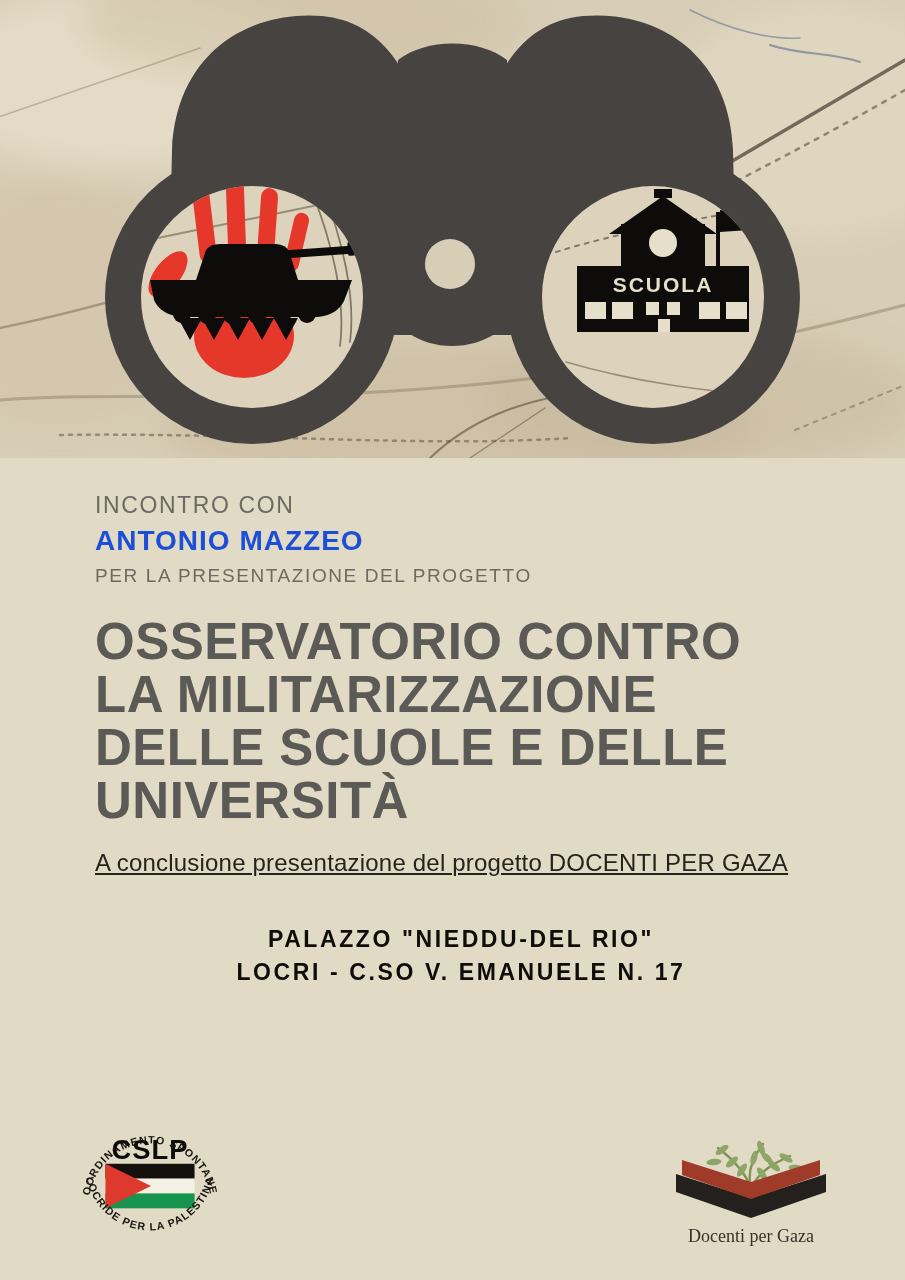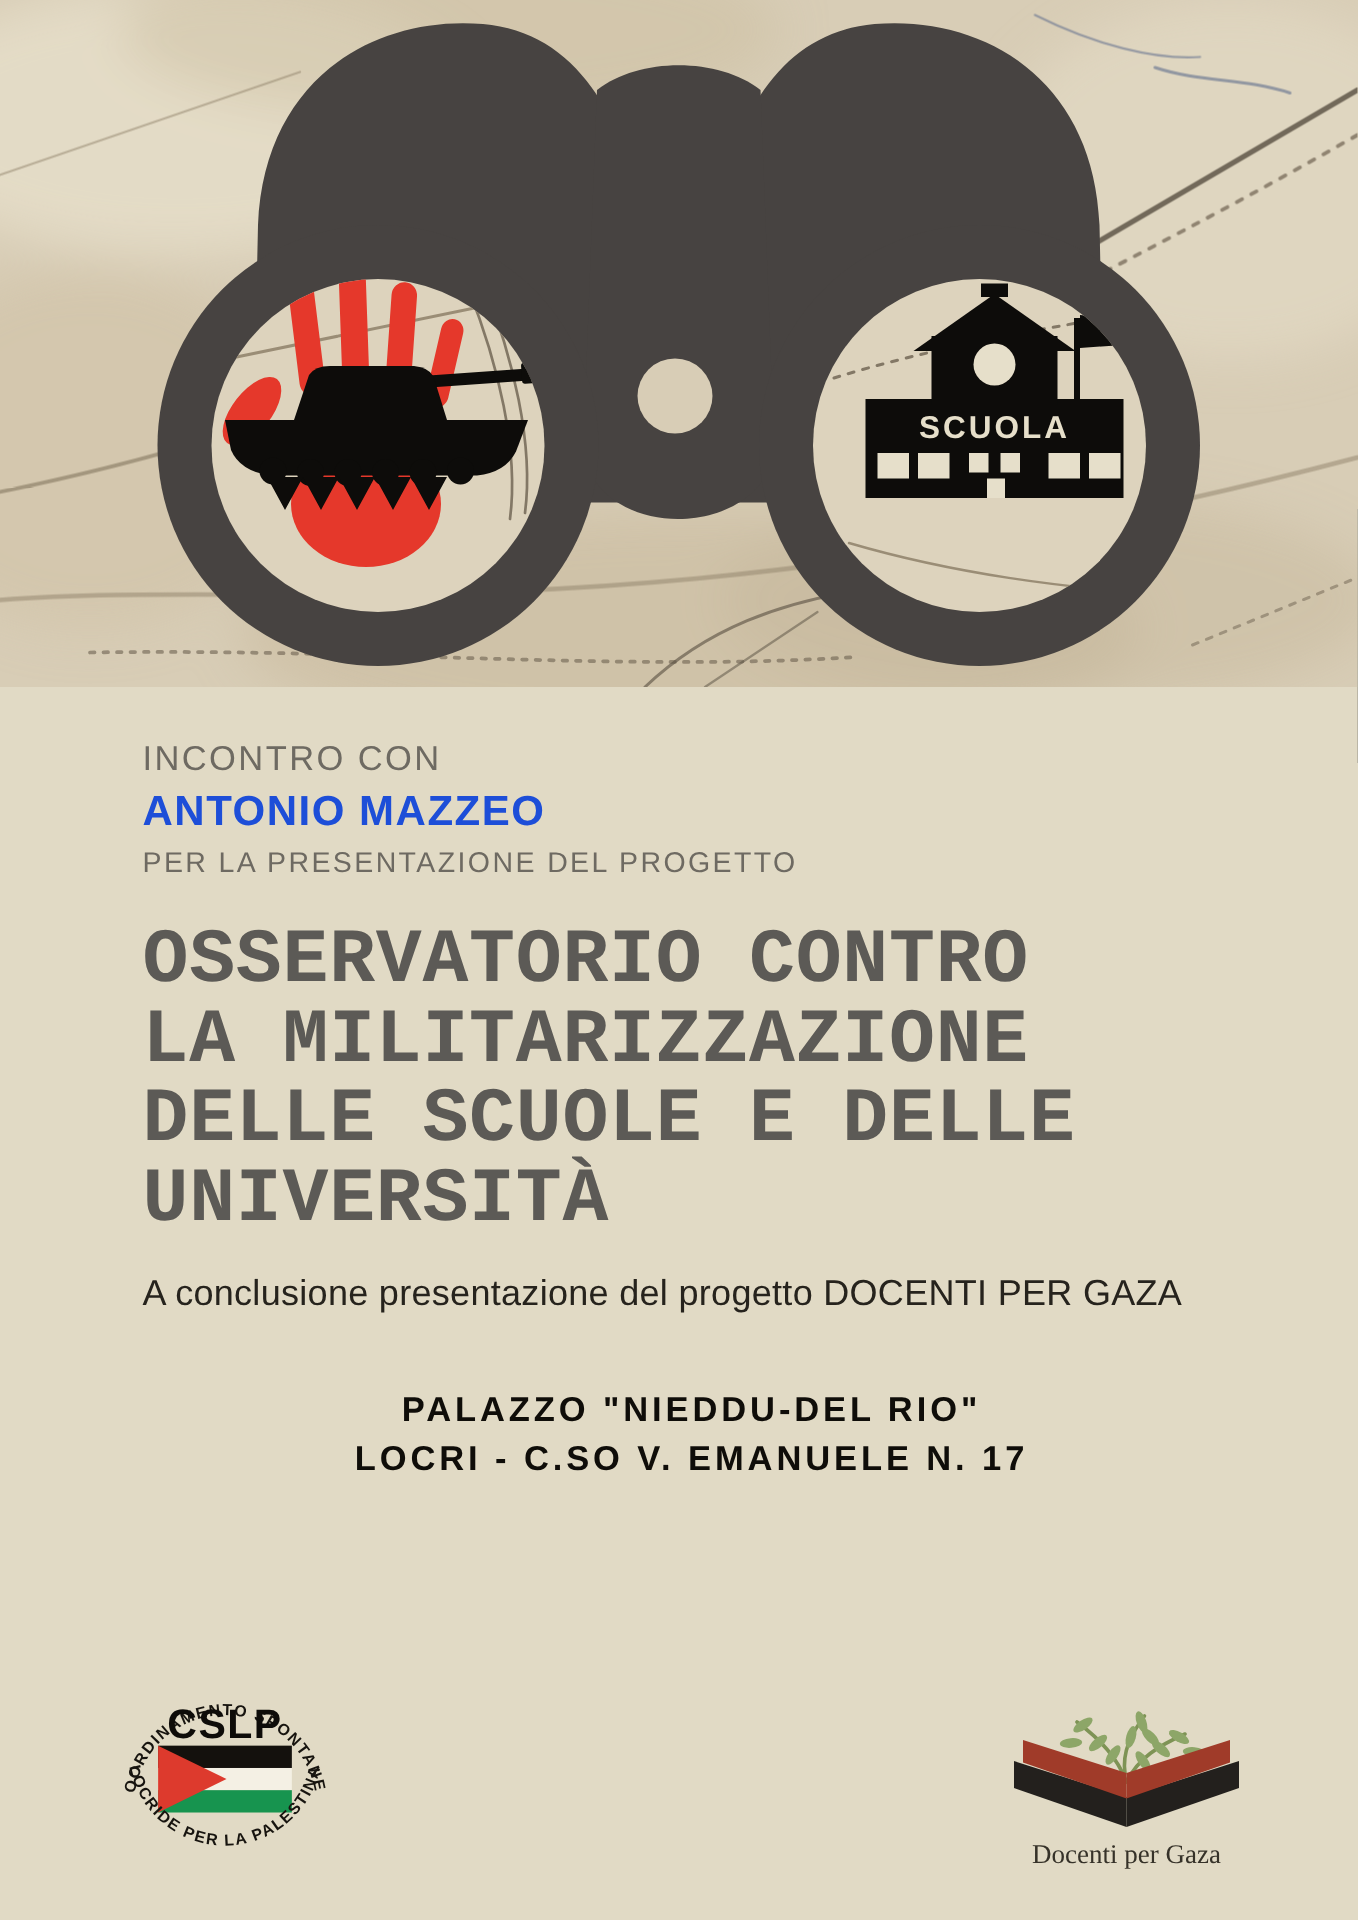--- a/index.html
+++ b/index.html
@@ -9,25 +9,25 @@
     font-family:"Liberation Sans",sans-serif;
   }
   .photo{position:absolute;top:0;left:0;width:905px;height:458px;}
   .photo svg{display:block;}
   .content{position:absolute;top:458px;left:0;width:905px;box-sizing:border-box;
     padding:34px 78px 0 95px;}
   .kicker{font-size:23px;letter-spacing:1.6px;color:#6e6a62;line-height:27px;}
   .speaker{font-size:28px;font-weight:bold;color:#1d4ed8;letter-spacing:1px;line-height:33px;margin-top:5px;}
   .kicker2{font-size:19px;letter-spacing:1.6px;color:#6e6a62;line-height:27px;margin-top:5px;}
   .title{margin-top:26px;font-size:51px;font-weight:bold;color:#5c5a56;
-    line-height:53px;letter-spacing:0.5px;white-space:pre-line;font-family:Liberation Mono, monospace;}
+    line-height:53px;letter-spacing:0.5px;white-space:pre-line;}
   .subtitle{margin-top:10px;font-size:25px;font-weight:bold;color:#14120e;
     line-height:33px;white-space:pre-line;letter-spacing:-0.2px;}
   .tutela{margin-top:3px;font-size:25px;font-weight:bold;color:#14120e;line-height:33px;}
-  .closing{margin-top:21px;font-size:24px;color:#26231d;line-height:29px;letter-spacing:0.2px;}
+  .closing{margin-top:21px;font-size:24px;color:#26231d;line-height:29px;letter-spacing:0.2px;text-decoration:underline;}
   .event{margin-top:46px;text-align:center;font-size:23px;font-weight:bold;
     letter-spacing:2.6px;color:#0f0d09;line-height:33px;}
   .event div{white-space:nowrap;}
   .cslp-logo{position:absolute;left:74px;top:1104px;}
   .docenti-logo{position:absolute;left:666px;top:1118px;}
   .scuola-text{font-family:"Liberation Sans",sans-serif;font-weight:bold;font-size:21px;
     letter-spacing:2px;fill:#e6dfca;}
   .arc-text{font-family:"Liberation Sans",sans-serif;font-weight:bold;font-size:10.5px;
     letter-spacing:1.1px;fill:#17140f;}
   .cslp-acronym{font-family:"Liberation Sans",sans-serif;font-weight:bold;font-size:27px;

